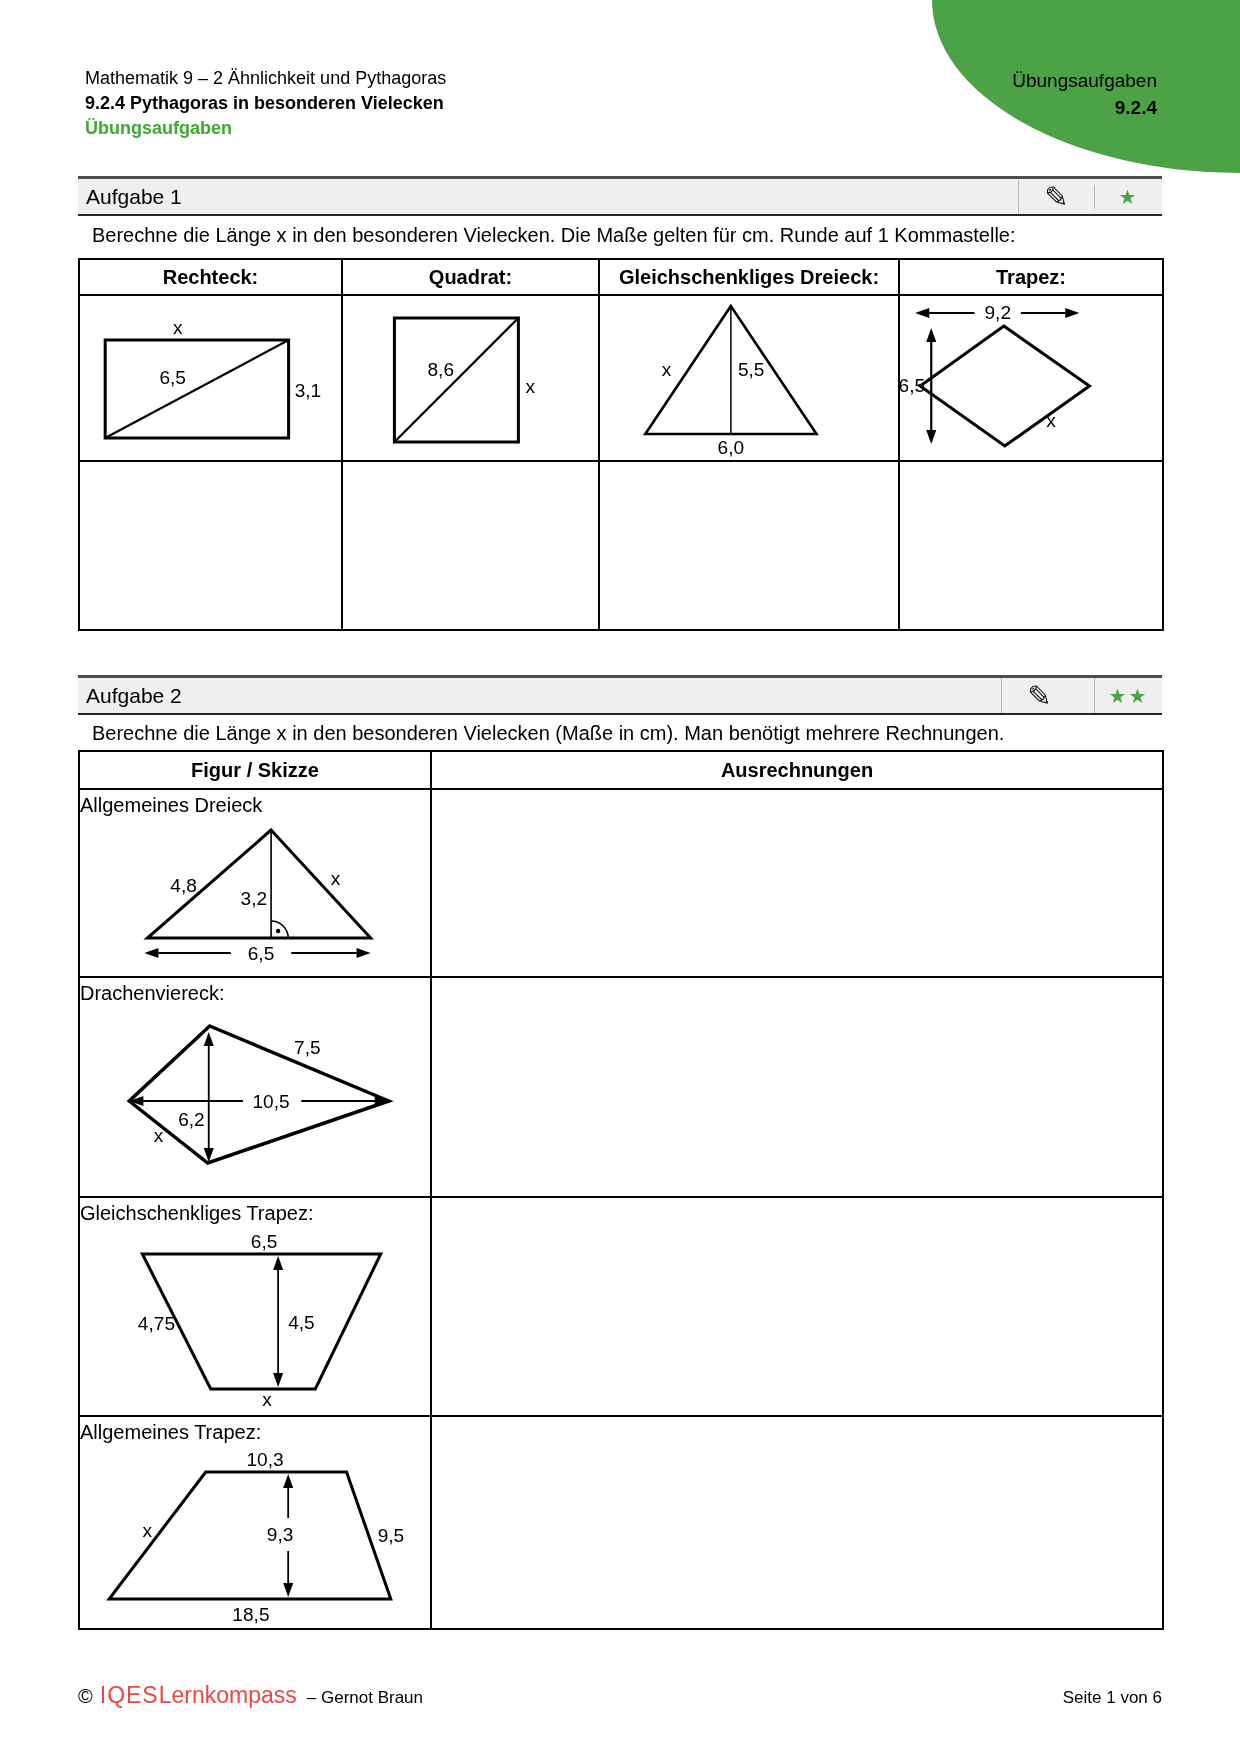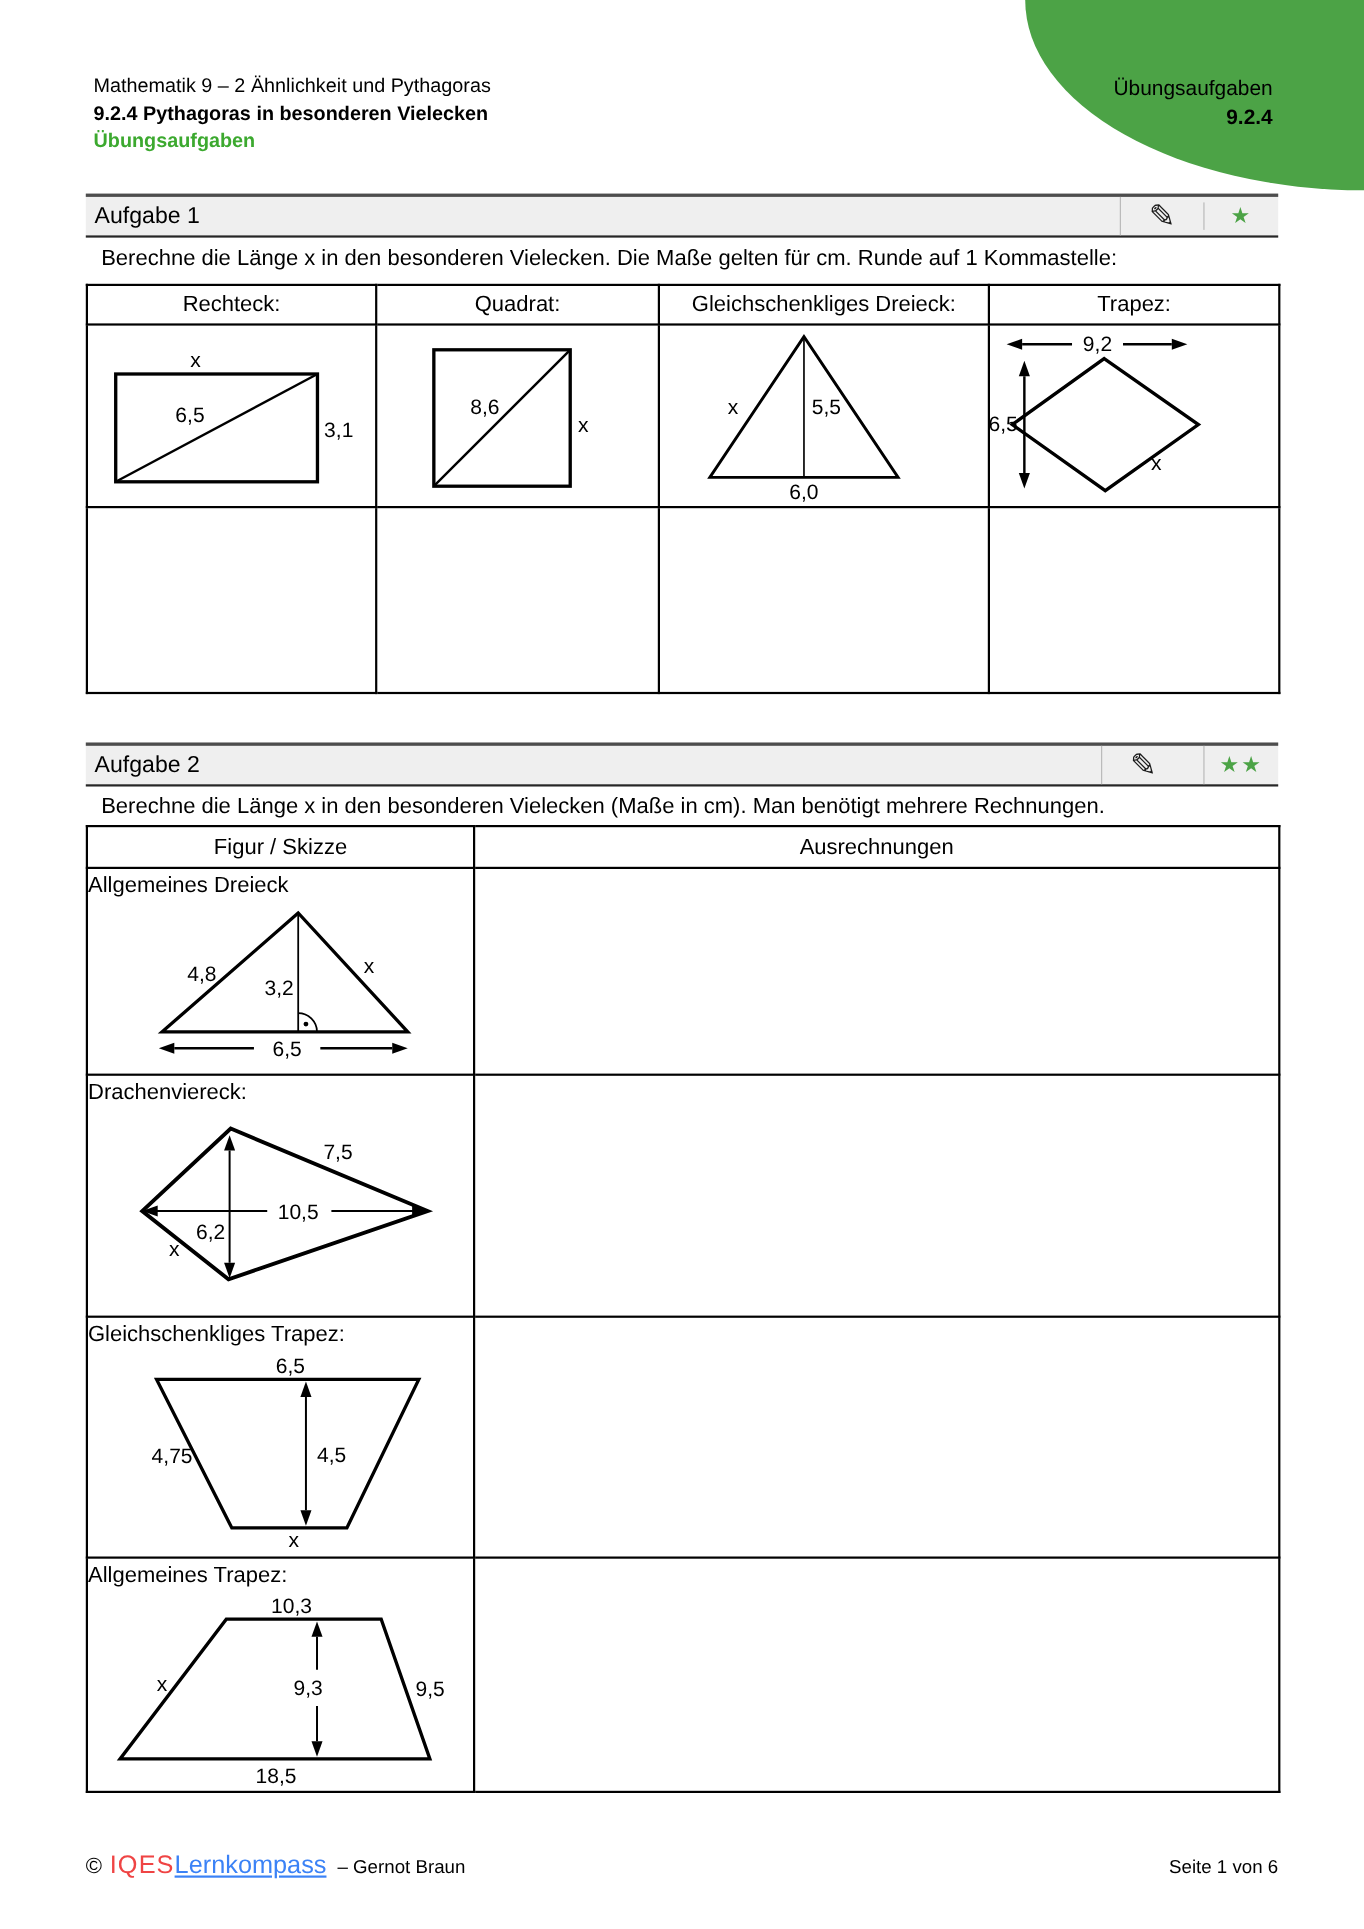--- a/index.html
+++ b/index.html
@@ -36,21 +36,21 @@
   .bar-pencil { width:75px; font-size:29px; color:#1a1a1a; }
   .bar-star  { width:67px; color:#4CA346; font-size:20px; letter-spacing:2px; }
 
   .instruction { position:absolute; left:80px; font-size:20px; white-space:nowrap;margin-left:12px; }
   #instr1 { top:224px; }
   #instr2 { top:722px; }
 
   
   table.sheet { position:absolute; left:78px; width:1084px; border-collapse:collapse; table-layout:fixed; }
   .sheet th, .sheet td { border:2px solid #000; padding:0; }
-  .sheet th { font-weight:normal; font-size:20px; }
+  .sheet th { font-weight:bold; font-size:20px; }
   #table1 { top:258px; }
   #table1 th { height:34px; }
   #table1 .figrow td { height:164px; position:relative; }
   #table1 .emptyrow td { height:167px; }
 
   #table2 { top:750px; }
   #table2 th { height:36px; }
   #table2 td { position:relative; vertical-align:top; }
   #t2r1 td { height:186px; }
   #t2r2 td { height:218px; }
@@ -61,21 +61,21 @@
   .fig text { font-size:19px; fill:#000; font-family:"Liberation Sans", sans-serif; }
   .fig-title { position:absolute; top:4px; left:0; right:0; text-align:left; font-size:20px; z-index:2; }
 
   
   .footer {
     position:absolute; left:78px; right:78px; top:1682px;
     display:flex; align-items:baseline;
   }
   .f-copy { font-size:20px; margin-right:7px; }
   .f-iqes { font-size:23px; color:#ef4444; letter-spacing:1px;text-align:center; }
-  .f-brand { font-size:23px; color:#3b82f6;text-decoration:underline; }
+  .f-brand { font-size:23px; color:#ef4444; }
   .f-author { font-size:17px; margin-left:10px; }
   .f-page { font-size:17px; margin-left:auto;text-align:center; }
 </style>
 </head>
 <body>
 
 <div class="page">
 
   <div class="corner-blob"></div>
   <div class="corner-text">

